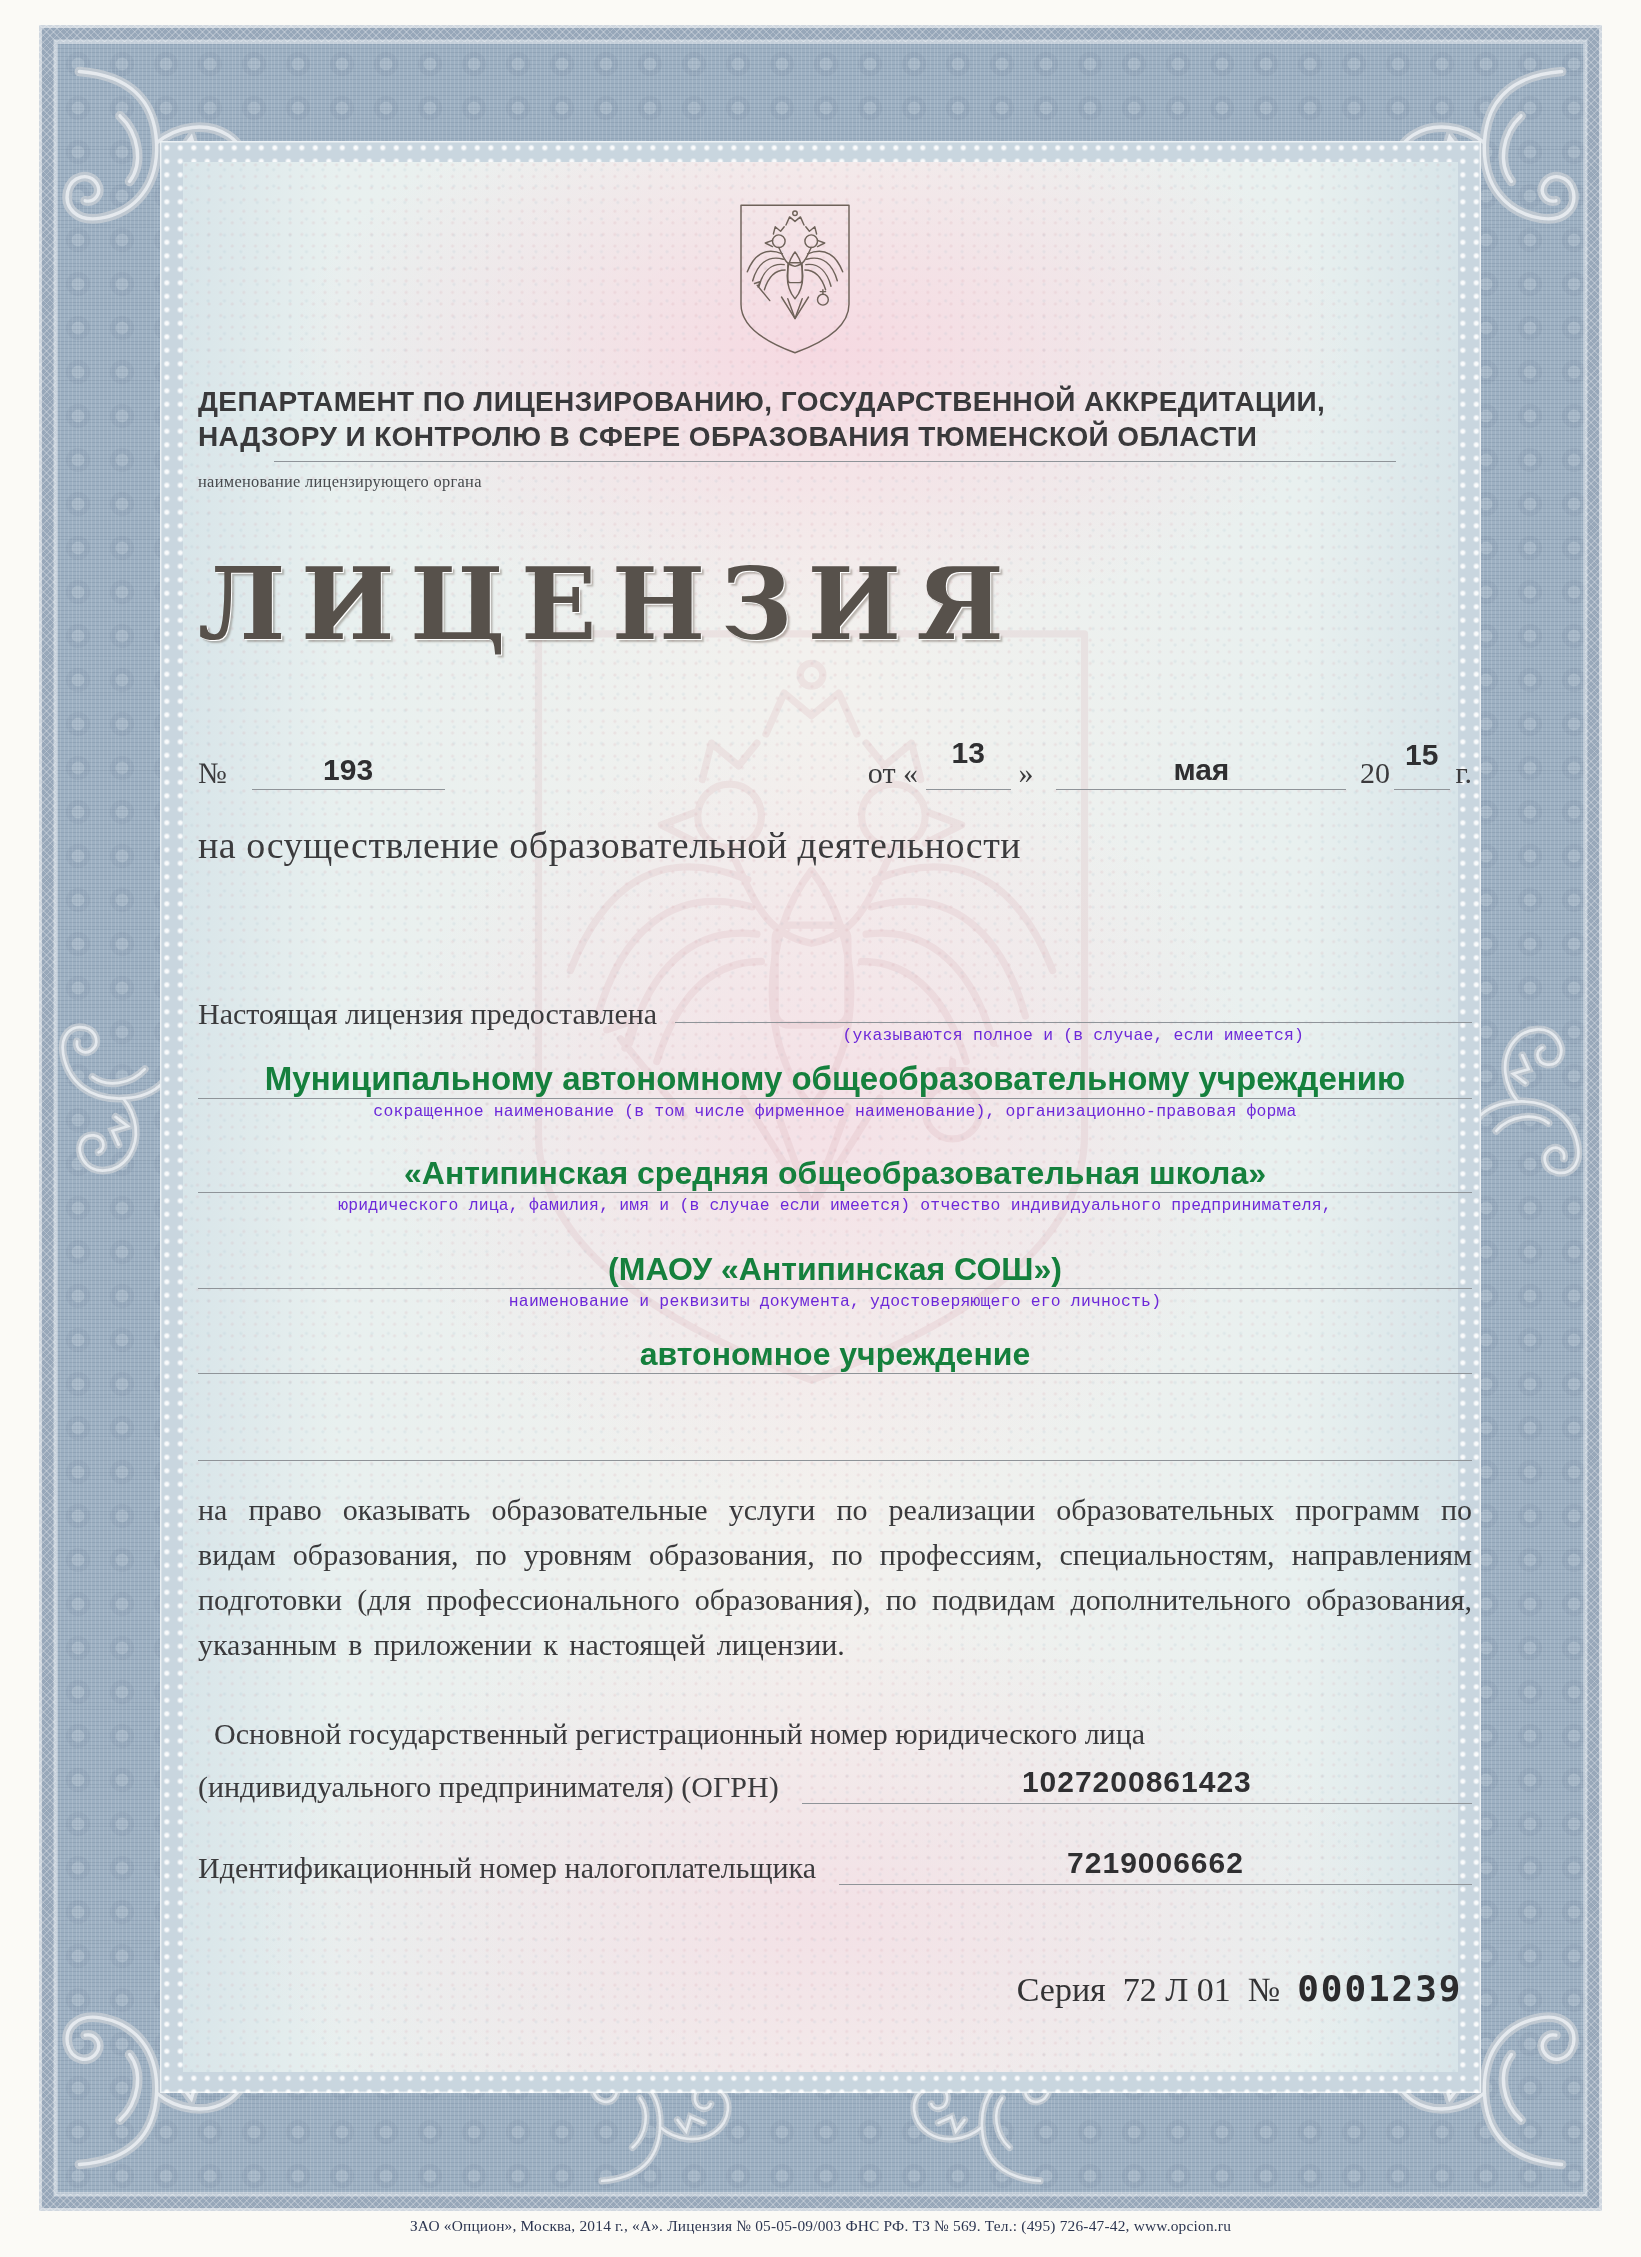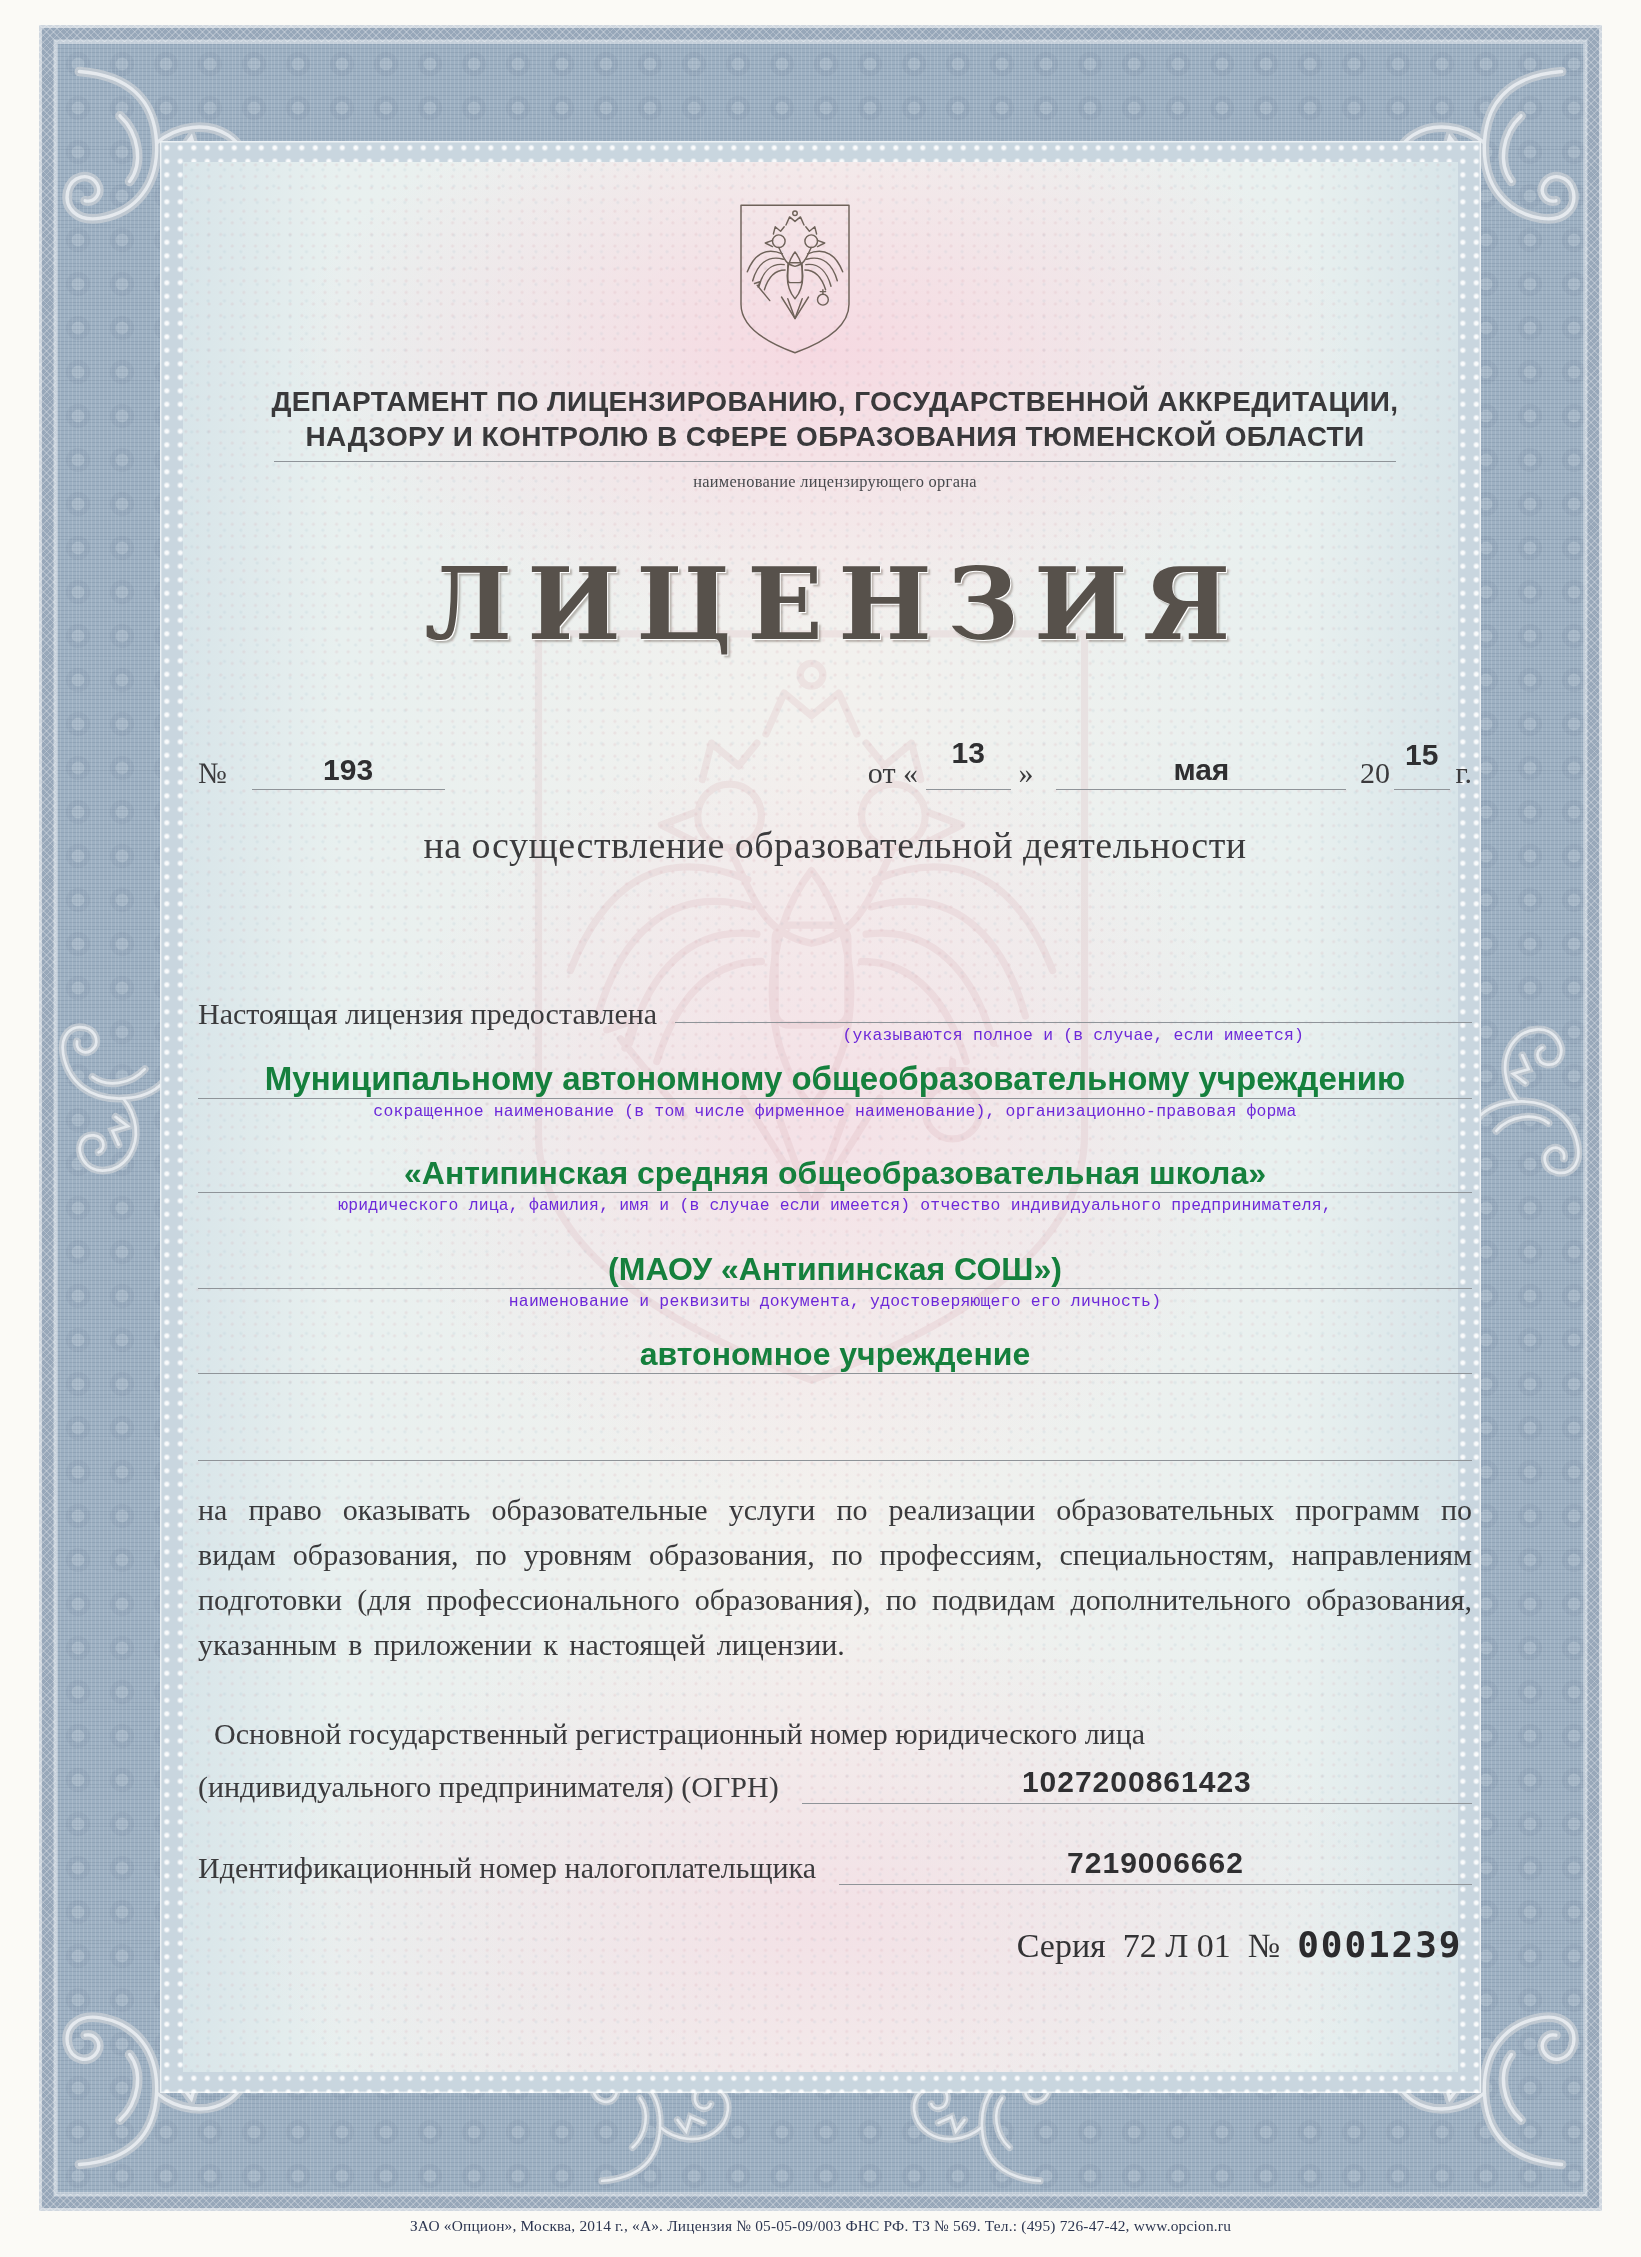--- a/index.html
+++ b/index.html
@@ -51,21 +51,21 @@
   .paper::before{
     content:''; position:absolute; inset:0;
     background-image:
       radial-gradient(circle at 2.9px 2.9px, rgba(206,148,158,.16) 1px, transparent 2.1px),
       radial-gradient(circle at 8.7px 7.7px, rgba(148,178,194,.14) 1px, transparent 2.1px);
     background-size:11.6px 11.6px,16.4px 16.4px;
   }
   .flourish-svg{ position:absolute; color:#cdd4da; opacity:.9; }
   
   .abs{ position:absolute; left:198px; right:169px; }
-  .centered{ text-align:center; }
+  .centered{ text-align:left; }
   .emblem{ position:absolute; top:197px; left:calc(50% - 89px); width:126px; height:164px; }
   .issuer{
     top:384px; font-family:"Liberation Sans","DejaVu Sans",sans-serif;
     font-weight:700; font-size:28px; line-height:35px; color:#39393b; letter-spacing:0.4px;
   }
   .issuer-divider{ width:88%; margin:6.8px auto 0; border-top:1.4px solid #8f9499; }
   .issuer-caption{ font-family:"Liberation Serif",serif; font-weight:400; font-size:16.4px; color:#46484c; letter-spacing:0.3px; margin-top:1.9px;}
   .title{
     top:546px; font-family:"DejaVu Serif","Liberation Serif",serif;
     font-weight:700; font-size:99px; letter-spacing:15.4px; color:#57514b;
@@ -97,21 +97,21 @@
   .emptyline{ top:1460px; border-bottom:1.4px solid #8f9499; height:0; }
   .rights{
     top:1487px; font-size:30px; line-height:45px; text-align:justify; text-align-last:left;
     word-spacing:3.9px; color:#3a3a3c;
   }
   .ogrn-l1{ top:1717px; font-size:30px;margin-left:16px; }
   .valrow{ display:flex; align-items:flex-end; font-size:30px; }
   .valrow .lbl{ white-space:nowrap; padding-right:23px; }
   .valrow .valbox{ flex:1; text-align:center; padding-bottom:3.9px; font-size:30px; letter-spacing:1px; }
   .r-ogrn{ top:1765px; } .r-inn{ top:1846px; }
-  .series{ top:1924px; text-align:right; font-size:34px; padding-right:9.7px; color:#333335; }
+  .series{ top:1968px; text-align:right; font-size:34px; padding-right:9.7px; color:#333335; }
   .series .sn{
     font-family:"DejaVu Sans Mono","Liberation Mono",monospace;
     font-weight:700; font-size:36px; letter-spacing:1.9px; color:#2b2b2d;
   }
   .footer{
     position:absolute; top:2217px; left:0; right:0; text-align:center;
     font-size:15.4px; color:#2c3550; letter-spacing:0.2px;
   }
   .watermark{
     position:absolute; top:570px; left:calc(50% - 328px); width:637px; height:874px;

